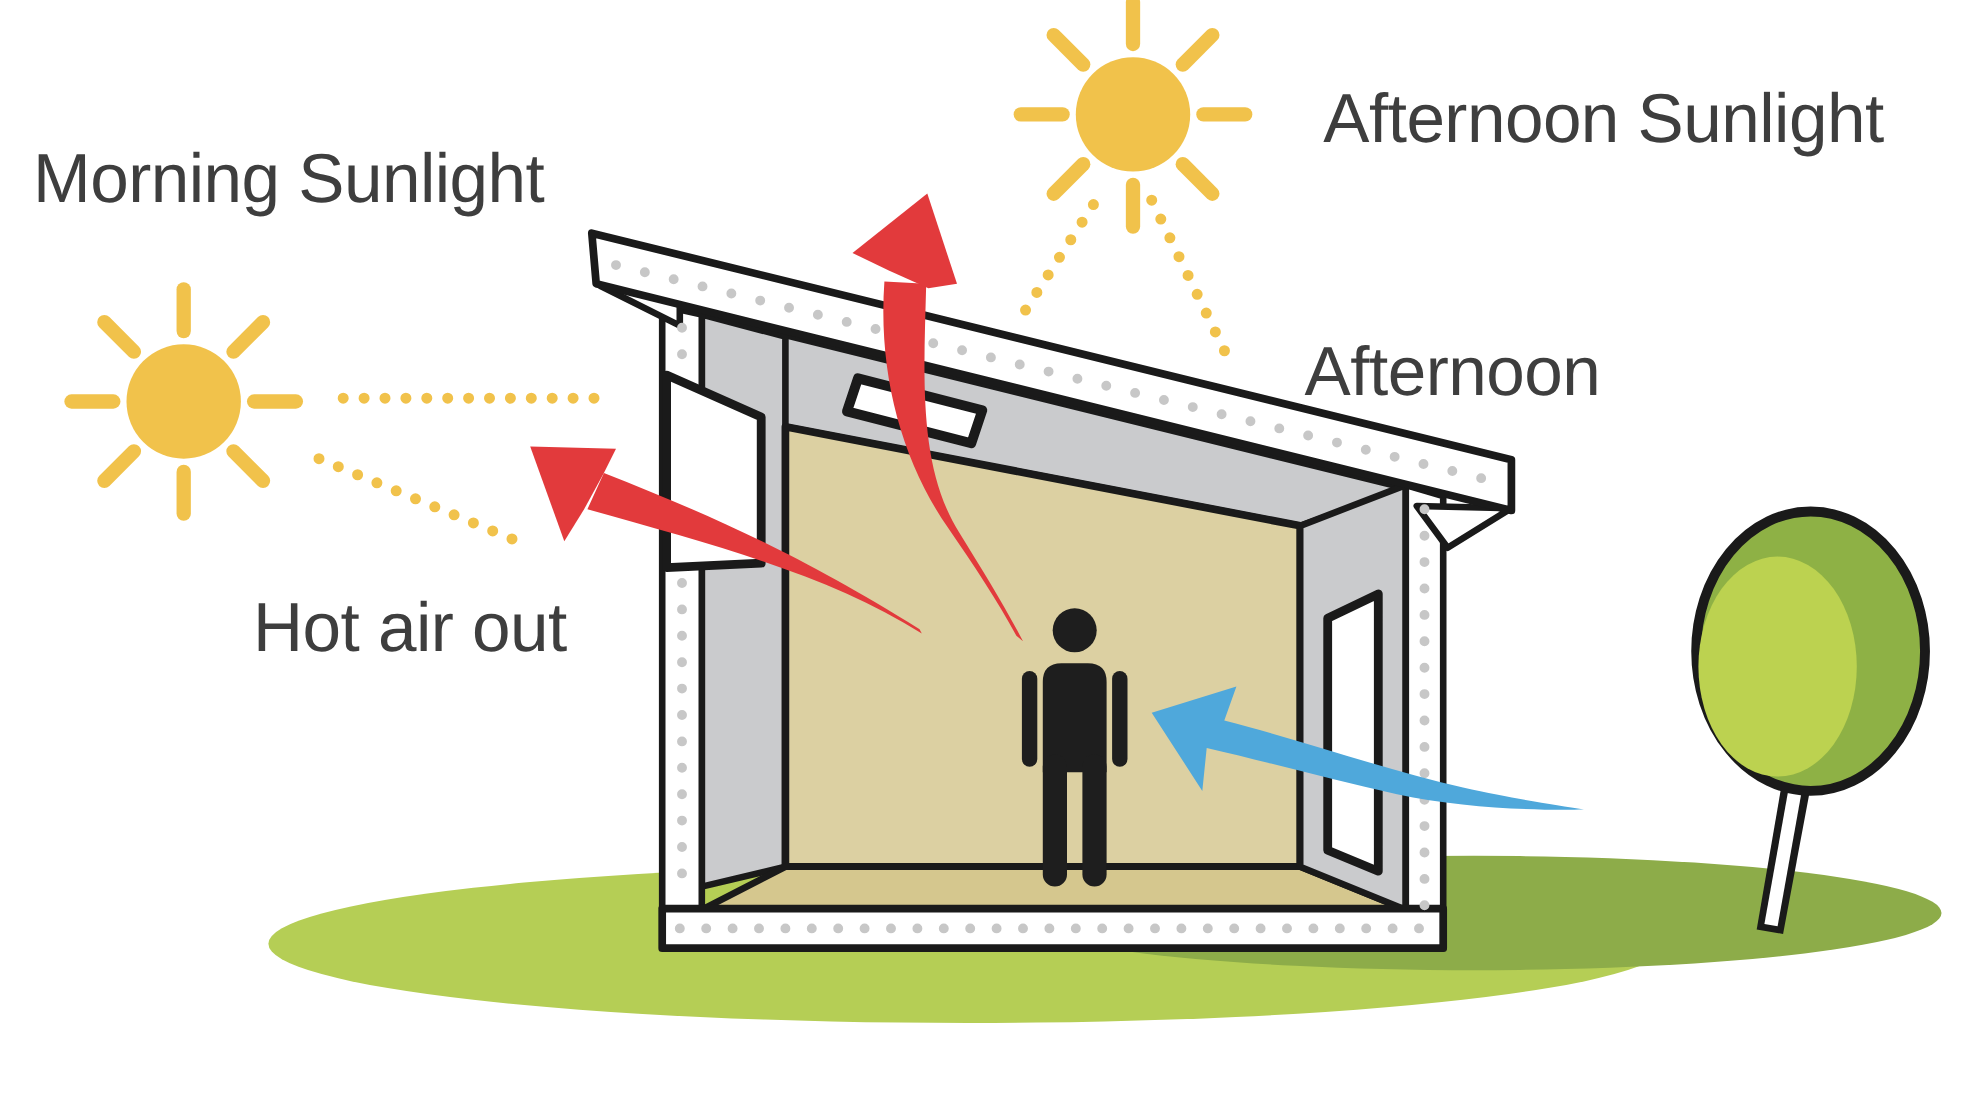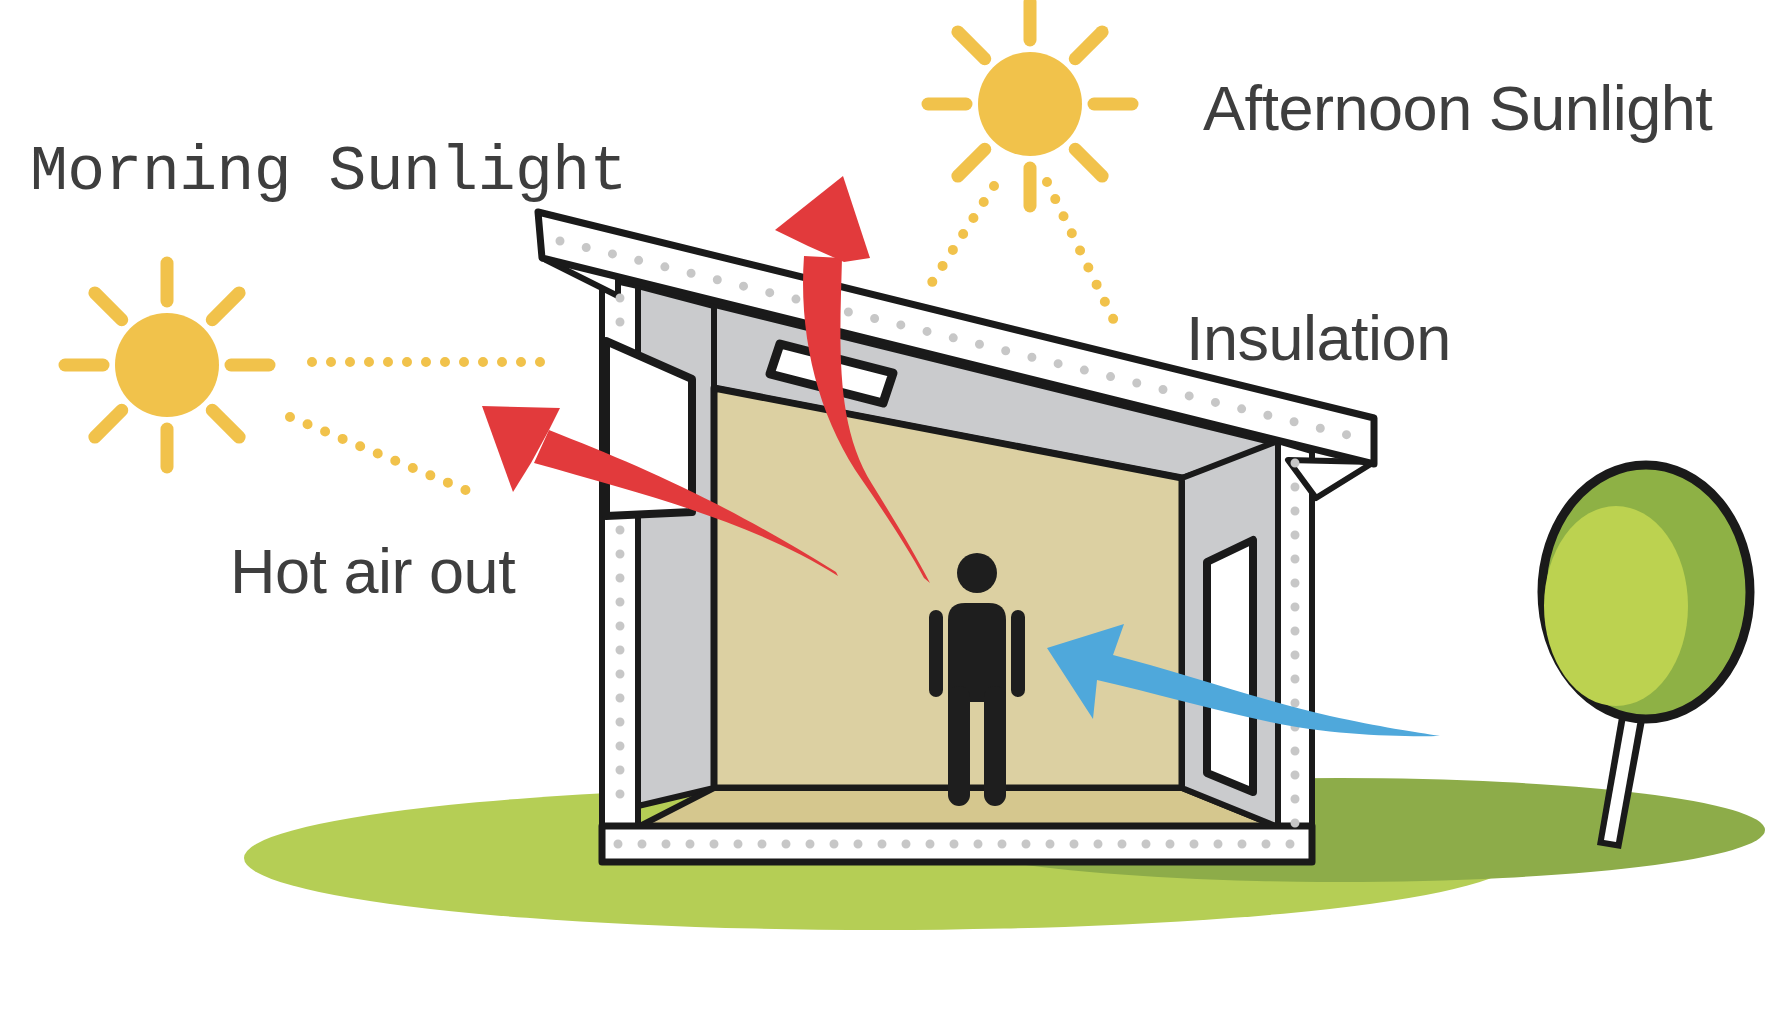--- a/index.html
+++ b/index.html
@@ -137,22 +137,22 @@
     </g>
 
     <g stroke="#F1C24B" stroke-width="10" stroke-linecap="round" fill="none">
       <line x1="312" y1="362" x2="556" y2="362" stroke-dasharray="0 19"></line>
       <line x1="290" y1="417" x2="468" y2="491" stroke-dasharray="0 19"></line>
       <line x1="994" y1="186" x2="929" y2="287" stroke-dasharray="0 19"></line>
       <line x1="1047" y1="182" x2="1119" y2="331" stroke-dasharray="0 19"></line>
     </g>
   </svg>
 
-  <div class="label" style="left:30px;top:136px;font-family:Liberation Mono, monospace;">Morning Sunlight</div>
+  <div class="label" style="left:30px;top:126px;">Morning Sunlight</div>
 
   <div class="label" style="left:1203px;top:71px;">Afternoon Sunlight</div>
 
-  <div class="label" style="left:1186px;top:301px;">Insulation</div>
+  <div class="label" style="left:1186px;top:301px;">Afternoon</div>
 
   <div class="label" style="left:230px;top:534px;">Hot air out</div>
 
 
 </div>
 
 </body></html>

